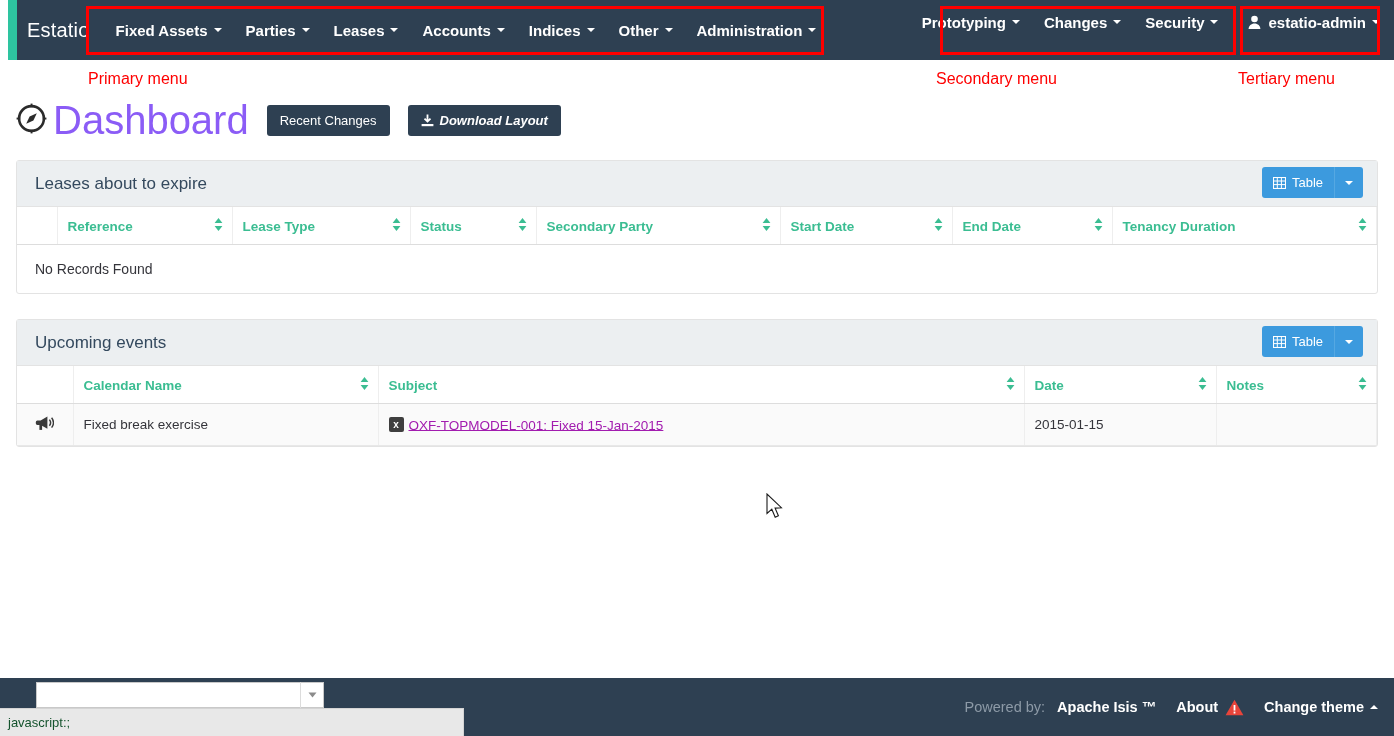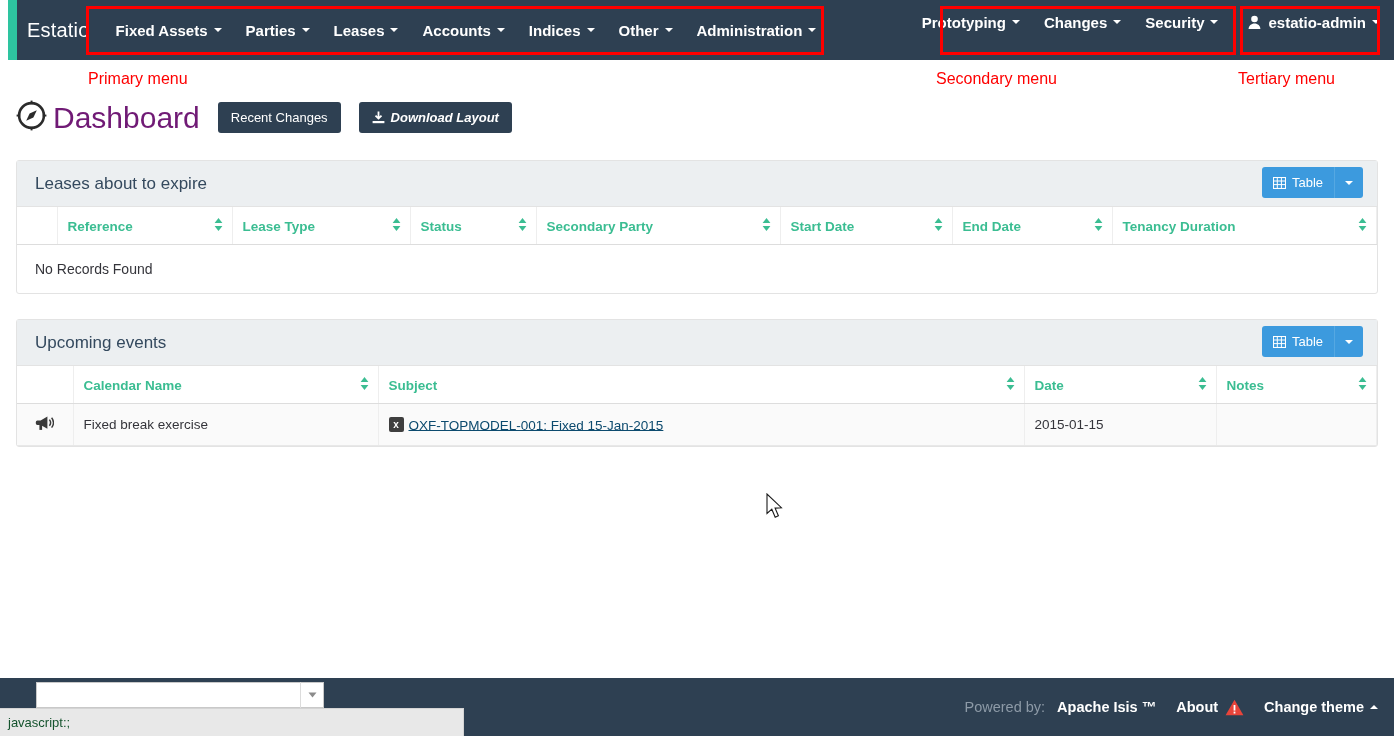--- a/index.html
+++ b/index.html
@@ -89,22 +89,22 @@
     top: 60px; left: 0;
     width: 1394px; height: 95px;
   }
   .title-row {
     position: absolute;
     left: 16px; top: 40px;
     display: flex; align-items: center;
   }
   .compass { margin-right: 6px; display: block; }
   .page-title {
-    font-size: 30px;
-    color: #701a75;
+    font-size: 40px;
+    color: #8b5cf6;
     font-weight: normal;
     line-height: 1;
     white-space: nowrap;
   }
   .btn-dark {
     background: #2e4052;
     color: #ffffff;
     border: none;
     border-radius: 3px;
     font-size: 13px;
@@ -213,21 +213,21 @@
     background: #3f3f3f;
     color: #ffffff;
     font-size: 10px;
     font-weight: bold;
     border-radius: 2px;
     margin-right: 5px;
     vertical-align: middle;
     line-height: 1;
   }
   .link-teal {
-    color: #0c4a6e;
+    color: #a21caf;
     text-decoration: underline;
     font-size: 13.5px;
     vertical-align: middle;
     cursor: pointer;
   }
 
   
   .footer {
     position: absolute;
     left: 0; bottom: 0;

